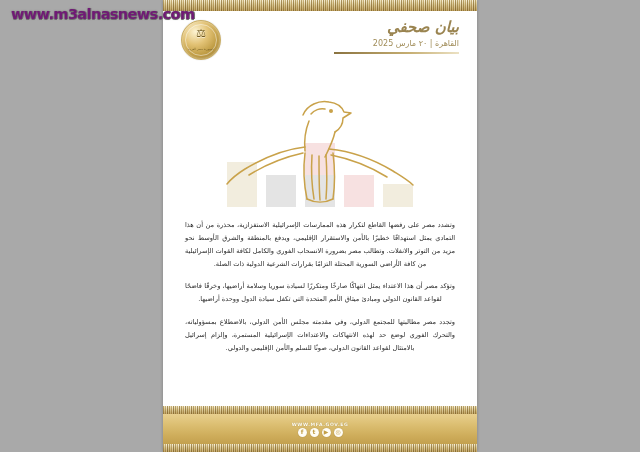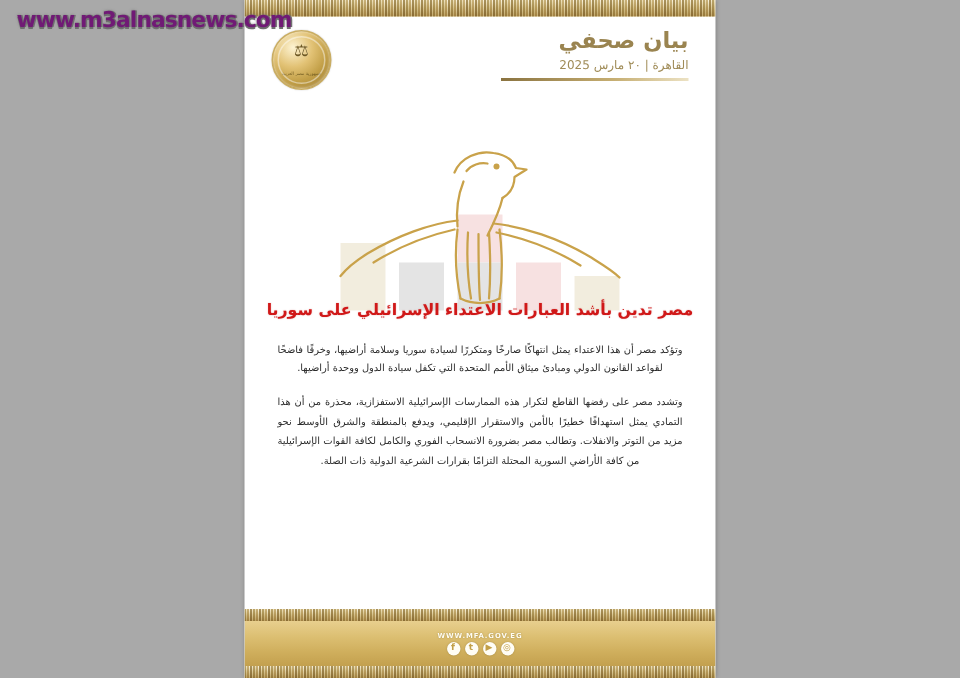--- a/index.html
+++ b/index.html
@@ -79,20 +79,21 @@
     text-align: right;
     padding-top: 2px;
   }
   .doc-title {
     font-size: 15px;
     color: #9a8450;
     letter-spacing: 3px;
     font-weight: bold;
     line-height: 1.15;
     white-space: nowrap;
+    font-style: italic;
   }
   .doc-date {
     margin-top: 3px;
     font-size: 8px;
     color: #a08c58;
     letter-spacing: .5px;
     white-space: nowrap;
   }
   .title-rule {
     margin-top: 4px;
@@ -334,25 +335,25 @@
           <path d="M87 64 C86 80 87 96 89 108"></path>
           <path d="M94 65 C94 81 94 97 95 109"></path>
           <path d="M101 64 C102 80 102 96 101 108"></path>
           <path d="M108 62 C110 78 110 94 108 108"></path>
           <path d="M82 108 C90 112 100 112 108 108"></path>
         </g>
       </svg>
     </div>
   </div>
 
-  <div class="headline">مصر تدين بأشد العبارات الاعتداء الإسرائيلي على سوريا</div>
 
   <div class="body-text">
+    <p class="para">وتشدد مصر على رفضها القاطع لتكرار هذه الممارسات الإسرائيلية الاستفزازية، محذرة من أن هذا التمادي يمثل استهدافًا خطيرًا بالأمن والاستقرار الإقليمي، ويدفع بالمنطقة والشرق الأوسط نحو مزيد من التوتر والانفلات. وتطالب مصر بضرورة الانسحاب الفوري والكامل لكافة القوات الإسرائيلية من كافة الأراضي السورية المحتلة التزامًا بقرارات الشرعية الدولية ذات الصلة.</p>
     <p class="para">وتؤكد مصر أن هذا الاعتداء يمثل انتهاكًا صارخًا ومتكررًا لسيادة سوريا وسلامة أراضيها، وخرقًا فاضحًا لقواعد القانون الدولي ومبادئ ميثاق الأمم المتحدة التي تكفل سيادة الدول ووحدة أراضيها.</p>
-    <p class="para">وتشدد مصر على رفضها القاطع لتكرار هذه الممارسات الإسرائيلية الاستفزازية، محذرة من أن هذا التمادي يمثل استهدافًا خطيرًا بالأمن والاستقرار الإقليمي، ويدفع بالمنطقة والشرق الأوسط نحو مزيد من التوتر والانفلات. وتطالب مصر بضرورة الانسحاب الفوري والكامل لكافة القوات الإسرائيلية من كافة الأراضي السورية المحتلة التزامًا بقرارات الشرعية الدولية ذات الصلة.</p>
+    <p class="para">وتجدد مصر مطالبتها للمجتمع الدولي، وفي مقدمته مجلس الأمن الدولي، بالاضطلاع بمسؤولياته، والتحرك الفوري لوضع حد لهذه الانتهاكات والاعتداءات الإسرائيلية المستمرة، وإلزام إسرائيل بالامتثال لقواعد القانون الدولي، صونًا للسلم والأمن الإقليمي والدولي.</p>
   </div>
 
   <div class="footer">
     <div class="ornament-strip thin"></div>
     <div class="footer-bar">
       <div class="footer-url">WWW.MFA.GOV.EG</div>
       <div class="social-row">
         <div class="social">f</div>
         <div class="social">t</div>
         <div class="social">▶</div>

